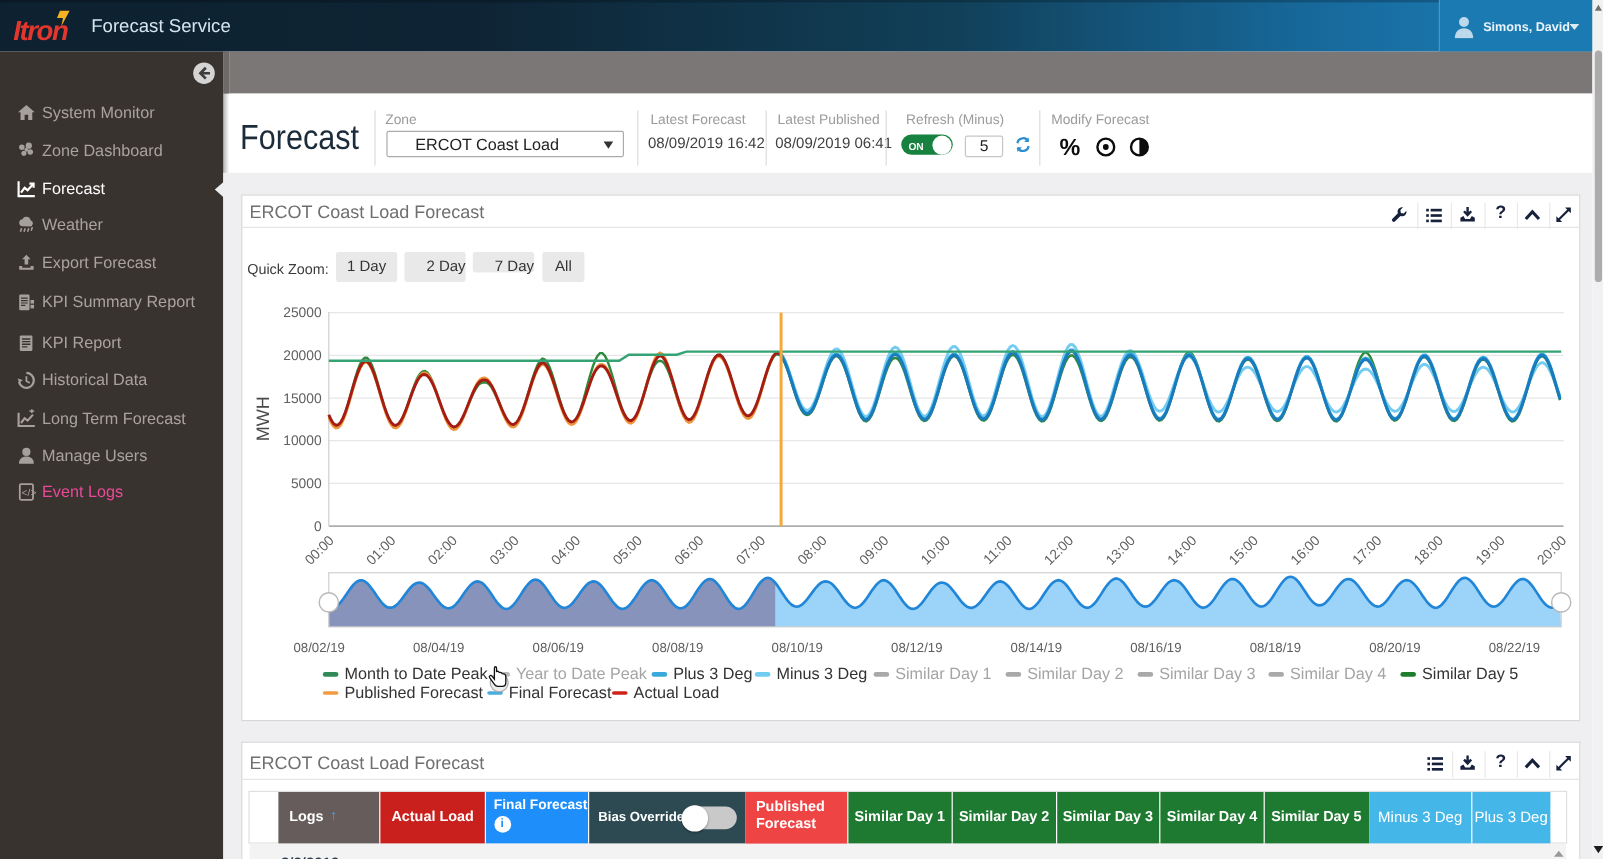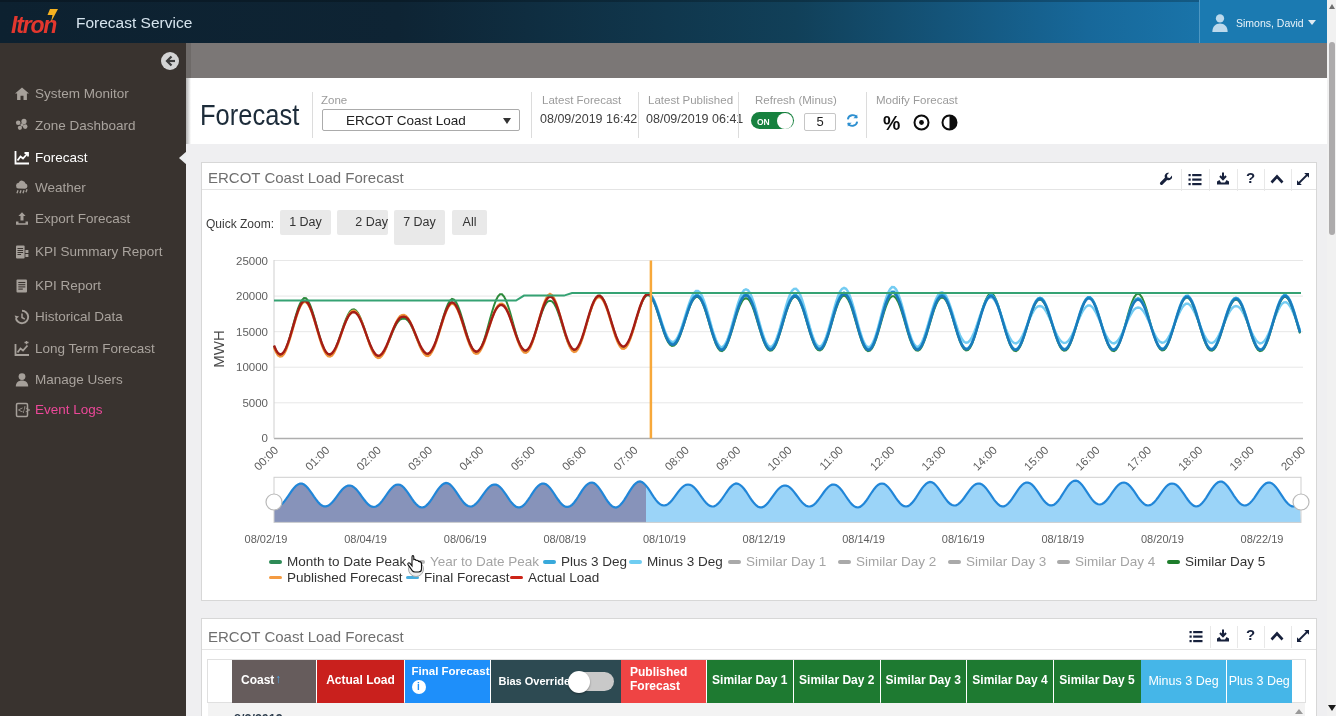--- a/index.html
+++ b/index.html
@@ -15,21 +15,21 @@
   <text x="1" y="26" font-family="Liberation Sans" font-size="23" font-weight="bold" font-style="italic" fill="#e3372e" letter-spacing="-1.2">Itron</text>
   <polygon points="40,2 48,2 41,15 42.5,8 37.5,8" fill="#f5b120"></polygon>
 </svg>
 <div class="abs" style="left:0;top:0;width:1327px;height:2px;background:rgba(0,0,0,.22)"></div>
 <div class="abs" style="left:76px;top:14px;color:#d6e4ee;font-size:15.5px">Forecast Service</div>
 <div class="abs" style="left:1199px;top:0;width:128px;height:43px;background:#1b7ab1;border-left:1px solid rgba(255,255,255,.22)"></div>
 <svg class="abs" style="left:1211px;top:12px" width="18" height="20" viewBox="0 0 20 22">
   <circle cx="10" cy="7" r="4.6" fill="#bcd9ec"></circle>
   <path d="M1.5 22c0-6 3.6-9.3 8.5-9.3s8.5 3.3 8.5 9.3z" fill="#bcd9ec"></path>
 </svg>
-<div class="abs" style="left:1236px;top:16.5px;color:#e9f3fa;font-size:10.5px;font-weight:normal">Simons, David</div>
+<div class="abs" style="left:1236px;top:16.5px;color:#e9f3fa;font-size:10.5px;font-weight:bold">Simons, David</div>
 <div class="abs" style="left:1308px;top:20px;width:0;height:0;border-left:4px solid transparent;border-right:4px solid transparent;border-top:5px solid #dfeaf2"></div>
 
 <div class="abs" style="left:0;top:43px;width:186px;height:673px;background:#39332f"></div>
 <div class="abs" style="left:186px;top:43px;width:5px;height:673px;background:linear-gradient(90deg,rgba(0,0,0,.30),rgba(0,0,0,0))"></div>
 <div class="abs" style="left:161px;top:52px;width:18px;height:18px;border-radius:50%;background:#d4d4d4"></div>
 <svg class="abs" style="left:164px;top:55px" width="12" height="12" viewBox="0 0 12 12">
  <path d="M7.5 1.5 L3 6 L7.5 10.5" stroke="#3c3c3c" stroke-width="2.2" fill="none"></path>
  <path d="M3 6 H11" stroke="#3c3c3c" stroke-width="2.2"></path>
 </svg>
 
@@ -185,21 +185,21 @@
 <path d="M1.5 8.5 L7 2.5 L12.5 8.5" stroke="#17213c" stroke-width="2.6" fill="none"></path>
   </svg>
 <svg class="abs" style="left:1296px;top:172px" width="14" height="14" viewBox="0 0 14 14">
 <path d="M2 12 L12 2" stroke="#17213c" stroke-width="1.8"></path>
 <path d="M8.2 1 h4.8 v4.8 z" fill="#17213c"></path>
     <path d="M5.8 13 H1 V8.2 z" fill="#17213c"></path>
   </svg>
 <div class="abs" style="left:206px;top:217px;font-size:12px;color:#3c3c3c">Quick Zoom:</div>
 <div class="abs" style="left:280px;top:210px;width:51px;height:25px;background:#e9e9e9;border-radius:2px;font-size:12.5px;color:#333;text-align:center;line-height:25px">1 Day</div>
 <div class="abs" style="left:337px;top:210px;width:51px;height:25px;background:#e9e9e9;border-radius:2px;font-size:12.5px;color:#333;text-align:right;line-height:25px">2 Day</div>
-<div class="abs" style="left:394px;top:210px;width:51px;height:35px;background:#e9e9e9;border-radius:2px;font-size:12.5px;color:#333;text-align:center;line-height:25px">7 Day</div>
+<div class="abs" style="left:394px;top:210px;width:51px;height:17px;background:#e9e9e9;border-radius:2px;font-size:12.5px;color:#333;text-align:right;line-height:25px">7 Day</div>
 <div class="abs" style="left:452px;top:210px;width:35px;height:25px;background:#e9e9e9;border-radius:2px;font-size:12.5px;color:#333;text-align:center;line-height:25px">All</div>
 <svg class="abs" style="left:0;top:0;pointer-events:none" width="1336" height="716" viewBox="0 0 1336 716">
 <path d="M274 260.5 H1303" stroke="#e7e7e7" stroke-width="1"></path>
 <path d="M274 296.1 H1303" stroke="#e7e7e7" stroke-width="1"></path>
 <path d="M274 331.7 H1303" stroke="#e7e7e7" stroke-width="1"></path>
 <path d="M274 367.2 H1303" stroke="#e7e7e7" stroke-width="1"></path>
 <path d="M274 402.8 H1303" stroke="#e7e7e7" stroke-width="1"></path>
 <path d="M274 438.4 H1303" stroke="#aeaeae" stroke-width="1.5"></path>
 <path d="M274 260 V438.4" stroke="#cfcfcf" stroke-width="1"></path>
 <text x="268" y="442.4" text-anchor="end" font-size="11.5" fill="#606060" font-family="Liberation Sans">0</text>
@@ -311,21 +311,21 @@
 <svg class="abs" style="left:1270px;top:631px" width="14" height="10" viewBox="0 0 14 10">
 <path d="M1.5 8.5 L7 2.5 L12.5 8.5" stroke="#17213c" stroke-width="2.6" fill="none"></path>
   </svg>
 <svg class="abs" style="left:1296px;top:629px" width="14" height="14" viewBox="0 0 14 14">
 <path d="M2 12 L12 2" stroke="#17213c" stroke-width="1.8"></path>
 <path d="M8.2 1 h4.8 v4.8 z" fill="#17213c"></path>
     <path d="M5.8 13 H1 V8.2 z" fill="#17213c"></path>
   </svg>
 <div class="abs" style="left:207px;top:659px;width:1099px;height:44px;border:1px solid #e0e0e0;background:#fff"></div>
 <div class="abs" style="left:232px;top:660px;width:84px;height:42.5px;background:#665c5c;color:#fff;font-size:12px;font-weight:bold;line-height:14px;white-space:nowrap">
-    <span style="position:absolute;left:9px;top:13px">Coast</span>
+    <span style="position:absolute;left:9px;top:13px">Logs</span>
     <span style="position:absolute;left:43px;top:12px;color:#4aa3e8">↑</span>
   </div>
 <div class="abs" style="left:317px;top:660px;width:87px;height:42.5px;background:#c9201d;color:#fff;font-size:12px;font-weight:bold;line-height:14px;white-space:nowrap">
     <span style="position:absolute;left:0;top:13px;width:100%;text-align:center">Actual Load</span>
   </div>
 <div class="abs" style="left:404.5px;top:660px;width:85.5px;height:42.5px;background:#1e8ffa;color:#fff;font-size:12px;font-weight:bold;line-height:14px;white-space:nowrap">
     <span style="position:absolute;left:7px;top:4px;font-size:11.5px">Final Forecast</span>
     <span style="position:absolute;left:7px;top:20px;width:14px;height:14px;border-radius:50%;background:#fff;color:#1e8ffa;font-size:10px;font-weight:bold;text-align:center;line-height:14px">i</span>
   </div>
 <div class="abs" style="left:490.5px;top:660px;width:130px;height:42.5px;background:#2d4a52;color:#fff;font-size:12px;font-weight:bold;line-height:14px;white-space:nowrap">

